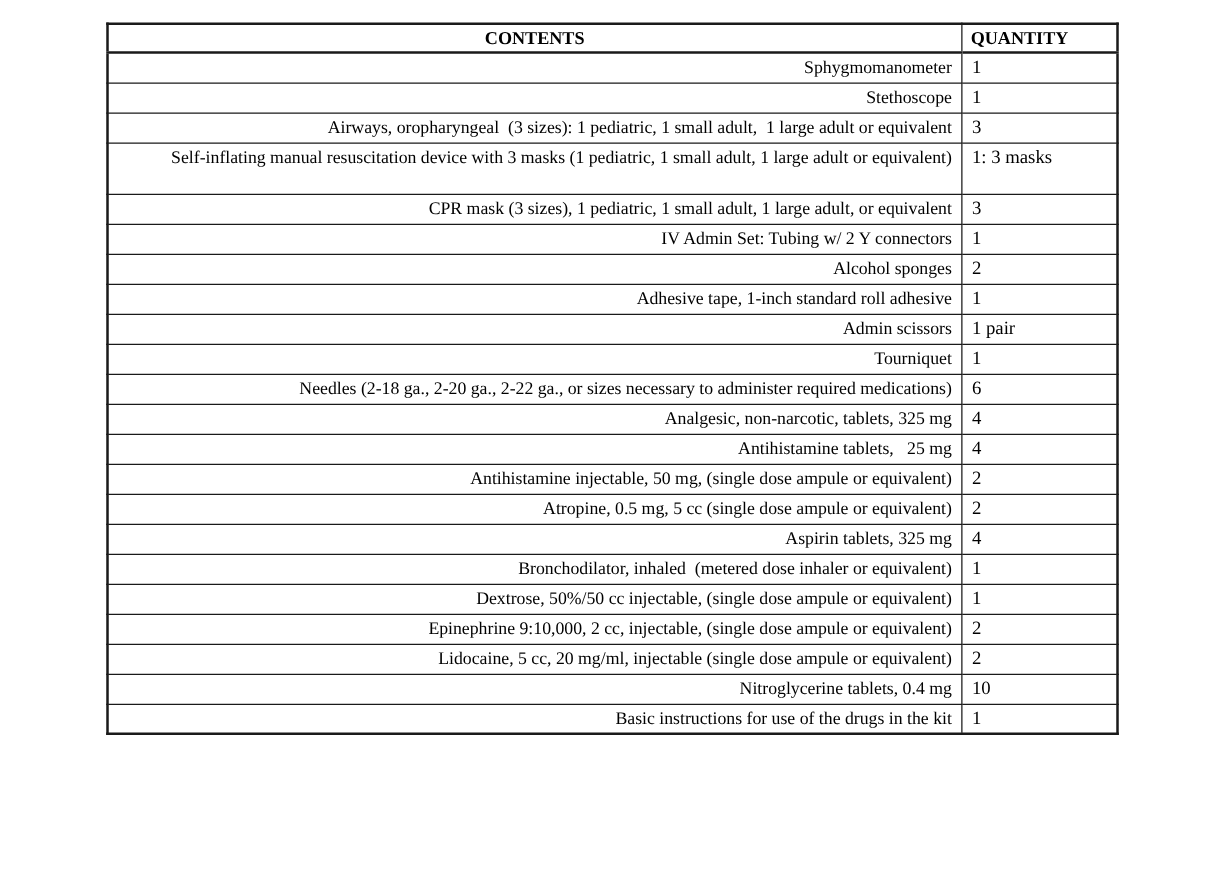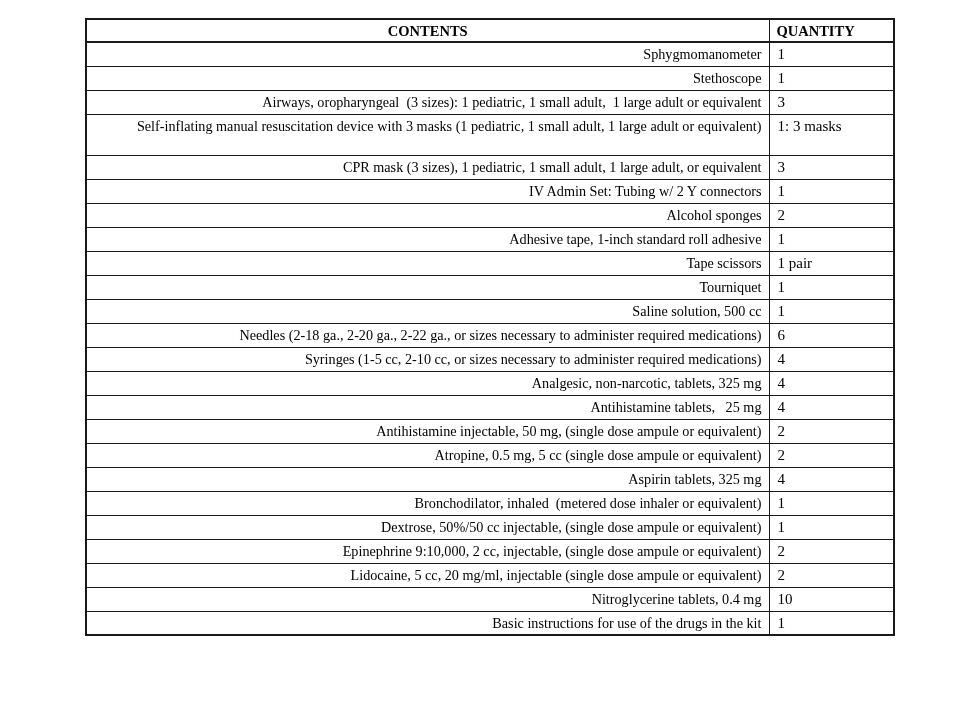--- a/index.html
+++ b/index.html
@@ -105,38 +105,30 @@
       </tr>
       <tr class="data-row">
         <td class="cell-contents"><span>Alcohol sponges</span><sup></sup></td>
         <td class="cell-quantity">2</td>
       </tr>
       <tr class="data-row">
         <td class="cell-contents"><span>Adhesive tape, 1-inch standard roll adhesive</span><sup></sup></td>
         <td class="cell-quantity">1</td>
       </tr>
       <tr class="data-row">
-        <td class="cell-contents"><span>Tape scissors</span><sup></sup></td>
+        <td class="cell-contents"><span>Admin scissors</span><sup></sup></td>
         <td class="cell-quantity">1 pair</td>
       </tr>
       <tr class="data-row">
         <td class="cell-contents"><span>Tourniquet</span><sup></sup></td>
         <td class="cell-quantity">1</td>
       </tr>
       <tr class="data-row">
-        <td class="cell-contents"><span>Saline solution, 500 cc</span><sup></sup></td>
-        <td class="cell-quantity">1</td>
-      </tr>
-      <tr class="data-row">
         <td class="cell-contents"><span>Needles (2-18 ga., 2-20 ga., 2-22 ga., or sizes necessary to administer required medications)</span><sup></sup></td>
         <td class="cell-quantity">6</td>
-      </tr>
-      <tr class="data-row">
-        <td class="cell-contents"><span>Syringes (1-5 cc, 2-10 cc, or sizes necessary to administer required medications)</span><sup></sup></td>
-        <td class="cell-quantity">4</td>
       </tr>
       <tr class="data-row">
         <td class="cell-contents"><span>Analgesic, non-narcotic, tablets, 325 mg</span><sup></sup></td>
         <td class="cell-quantity">4</td>
       </tr>
       <tr class="data-row">
         <td class="cell-contents"><span>Antihistamine tablets,   25 mg</span><sup></sup></td>
         <td class="cell-quantity">4</td>
       </tr>
       <tr class="data-row">

